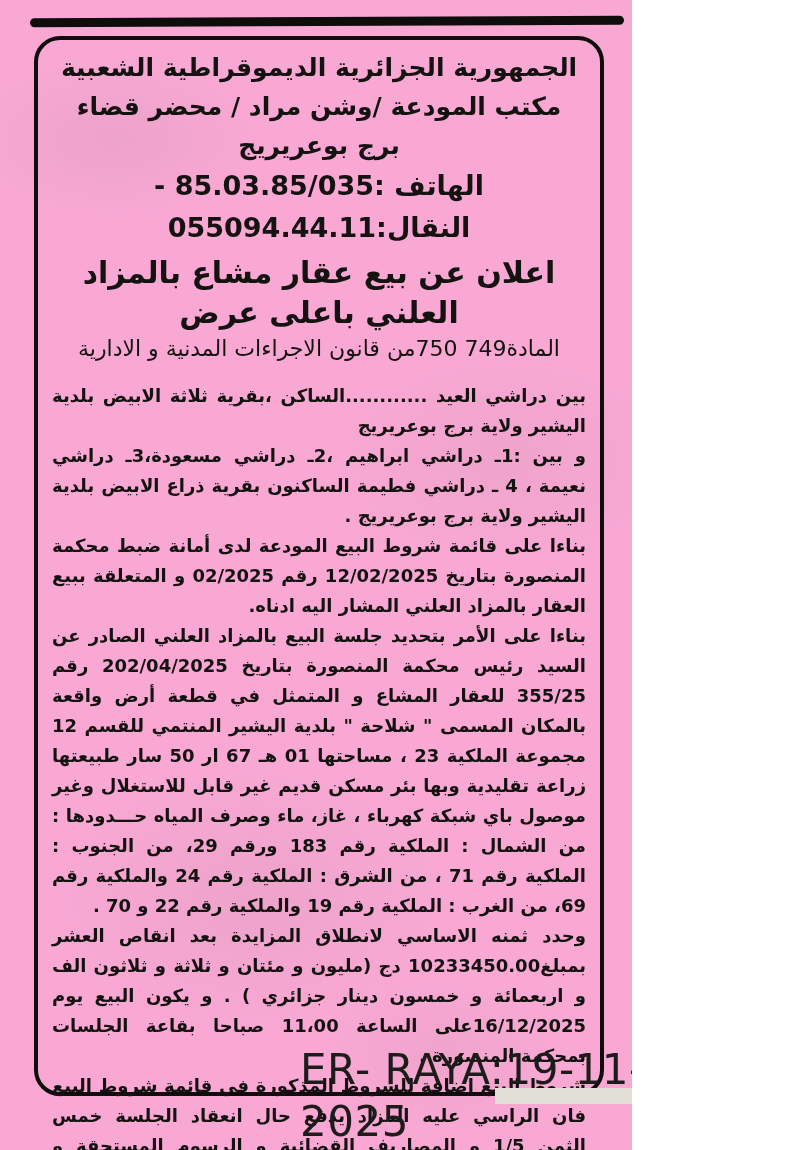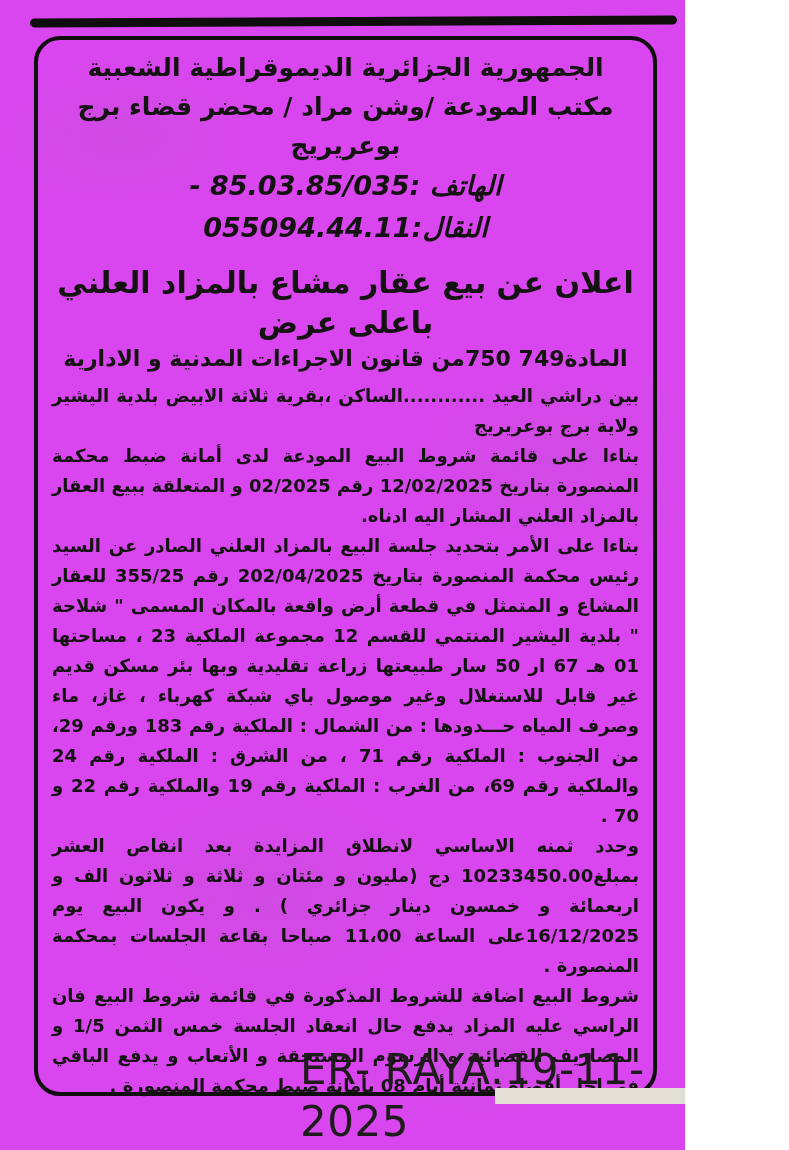--- a/index.html
+++ b/index.html
@@ -1,19 +1,19 @@
 <!DOCTYPE html>
 <html lang="ar"><head>
 <meta charset="utf-8">
 <style>
   html,body{margin:0;padding:0;}
   .page{
     position:relative;
-    width:685px;height:1150px;
-    background:#d946ef;
+    width:632px;height:1150px;
+    background:#f9a8d4;
     overflow:hidden;
     font-family:"DejaVu Sans",sans-serif;
     color:#141311;
   }
   
   .page::before{
     content:"";position:absolute;inset:0;pointer-events:none;
     background:
       radial-gradient(220px 120px at 18% 12%, rgba(120,115,105,0.10), transparent 70%),
       radial-gradient(260px 160px at 80% 40%, rgba(120,115,105,0.08), transparent 70%),
@@ -26,26 +26,26 @@
   }
   .frame{
     position:absolute;top:36px;left:34px;right:28px;bottom:54px;
     border:4px solid #0f0e0d;border-radius:26px;
     padding:8px 14px 0 14px;
     direction:rtl;
     box-sizing:border-box;
   }
   .hdr{ text-align:center;font-weight:bold; }
   .hdr-line{ font-size:25px;line-height:39px; }
-  .hdr-phones{ font-size:27px;line-height:42px;font-style:italic; }
+  .hdr-phones{ font-size:27px;line-height:42px; }
   .title{
-    text-align:center;font-weight:bold;font-size:30px;line-height:40px;margin-top:14px;
+    text-align:center;font-weight:bold;font-size:30px;line-height:40px;margin-top:4px;
   }
   .subtitle{
-    text-align:center;font-weight:bold;font-size:22px;line-height:32px;margin-bottom:6px;
+    text-align:center;font-weight:normal;font-size:22px;line-height:32px;margin-bottom:16px;
   }
   .body-text{
     font-weight:bold;font-size:18px;line-height:30px;
     text-align:justify;
   }
   .body-text p{ margin:0; }
   .border-mask{
     position:absolute;bottom:46px;left:495px;width:205px;height:16px;
     background:#e1ded6;
   }
@@ -70,20 +70,21 @@
       <div class="hdr-line">الجمهورية الجزائرية الديموقراطية الشعبية</div>
       <div class="hdr-line">مكتب المودعة /وشن مراد / محضر قضاء برج بوعريريج</div>
       <div class="hdr-phones">الهاتف :85.03.85/035 - النقال:055094.44.11</div>
     </div>
 
     <div class="title">اعلان عن بيع عقار مشاع بالمزاد العلني باعلى عرض</div>
     <div class="subtitle">المادة749 750من قانون الاجراءات المدنية و الادارية</div>
 
     <div class="body-text">
         <p>بين دراشي العيد ............الساكن ،بقرية ثلاثة الابيض بلدية اليشير ولاية برج بوعريريج</p>
+        <p>و بين :1ـ دراشي ابراهيم ،2ـ دراشي مسعودة،3ـ دراشي نعيمة ، 4 ـ دراشي فطيمة الساكنون بقرية ذراع الابيض بلدية اليشير ولاية برج بوعريريج .</p>
         <p>بناءا على قائمة شروط البيع المودعة لدى أمانة ضبط محكمة المنصورة بتاريخ 12/02/2025 رقم 02/2025 و المتعلقة ببيع العقار بالمزاد العلني المشار اليه ادناه.</p>
         <p>بناءا على الأمر بتحديد جلسة البيع بالمزاد العلني الصادر عن السيد رئيس محكمة المنصورة بتاريخ 202/04/2025 رقم 355/25 للعقار المشاع و المتمثل في قطعة أرض واقعة بالمكان المسمى " شلاحة " بلدية اليشير المنتمي للقسم 12 مجموعة الملكية 23 ، مساحتها 01 هـ 67 ار 50 سار طبيعتها زراعة تقليدية وبها بئر مسكن قديم غير قابل للاستغلال وغير موصول باي شبكة كهرباء ، غاز، ماء وصرف المياه حـــدودها : من الشمال : الملكية رقم 183 ورقم 29، من الجنوب : الملكية رقم 71 ، من الشرق : الملكية رقم 24 والملكية رقم 69، من الغرب : الملكية رقم 19 والملكية رقم 22 و 70 .</p>
         <p>وحدد ثمنه الاساسي لانطلاق المزايدة بعد انقاص العشر بمبلغ10233450.00 دج (مليون و مئتان و ثلاثة و ثلاثون الف و اربعمائة و خمسون دينار جزائري ) . و يكون البيع يوم 16/12/2025على الساعة 11،00 صباحا بقاعة الجلسات بمحكمة المنصورة .</p>
         <p>شروط البيع اضافة للشروط المذكورة في قائمة شروط البيع فان الراسي عليه المزاد يدفع حال انعقاد الجلسة خمس الثمن 1/5 و المصاريف القضائية و الرسوم المستحقة و الأتعاب و يدفع الباقي في اجل أقصاه ثمانية أيام 08 بأمانة ضبط محكمة المنصورة .</p>
       </div>
 
   </div>
 
   <div class="border-mask"></div>
 

